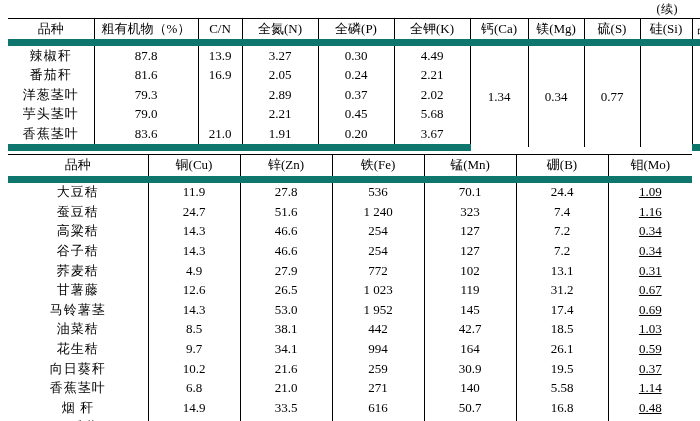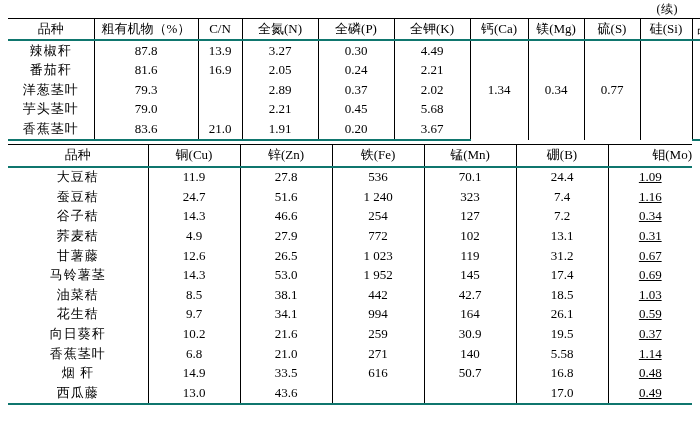--- a/index.html
+++ b/index.html
@@ -49,42 +49,42 @@
     text-align: center;
     height: 20px;
     font-size: 13px;
     border-left: 1px solid #000;
     border-right: 1px solid #000;
     letter-spacing: 0px;
   }
   .hdr td:first-child { border-left: none; }
   .hdr td:last-child { border-right: none; }
   tr.topline td { border-top: 1px solid #000; }
-  tr.botline td { border-bottom: 2px solid #0f766e; }
+  tr.botline td { border-bottom: 7px solid #0f766e; }
   .body td {
     height: 19.5px;
     text-align: center;
     border-left: 1px solid #000;
     border-right: 1px solid #000;
     font-size: 13px;
   }
   .body td:first-child { border-left: none; }
   .body td:last-child { border-right: none; text-decoration: underline; }
   .body td.name {
     letter-spacing: 1px;
   }
   .t2hdr td {
     text-align: center;
     height: 21px;
     font-size: 13px;
     border-left: 1px solid #000;
     border-right: 1px solid #000;
   }
   .t2hdr td:first-child { border-left: none; }
-  .t2hdr td:last-child { border-right: none; text-align: right; }
+  .t2hdr td:last-child { border-right: none; }
   .t2 .body td { height: 19.6px; }
   .spacer { height: 3px; }
   .vmerge-ca, .vmerge-mg, .vmerge-s {
     vertical-align: middle;
   }
 </style>
 </head>
 <body>
 
 <div class="page">
@@ -211,20 +211,29 @@
       <tr class="body">
         <td class="name">蚕豆秸</td>
         <td>24.7</td>
         <td>51.6</td>
         <td>1 240</td>
         <td>323</td>
         <td>7.4</td>
         <td>1.16</td>
       </tr>
       <tr class="body">
+        <td class="name">高粱秸</td>
+        <td>14.3</td>
+        <td>46.6</td>
+        <td>254</td>
+        <td>127</td>
+        <td>7.2</td>
+        <td>0.34</td>
+      </tr>
+      <tr class="body">
         <td class="name">谷子秸</td>
         <td>14.3</td>
         <td>46.6</td>
         <td>254</td>
         <td>127</td>
         <td>7.2</td>
         <td>0.34</td>
       </tr>
       <tr class="body">
         <td class="name">荞麦秸</td>

